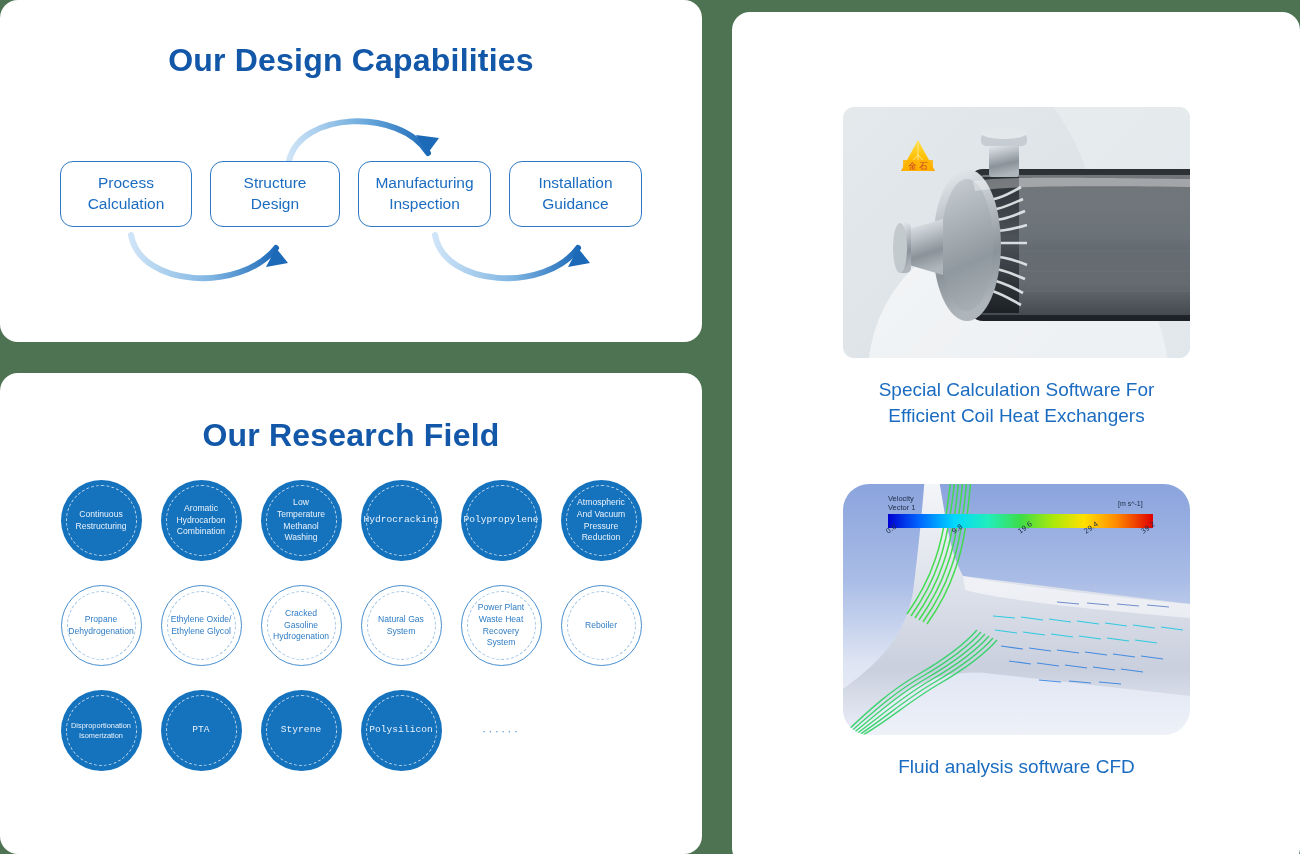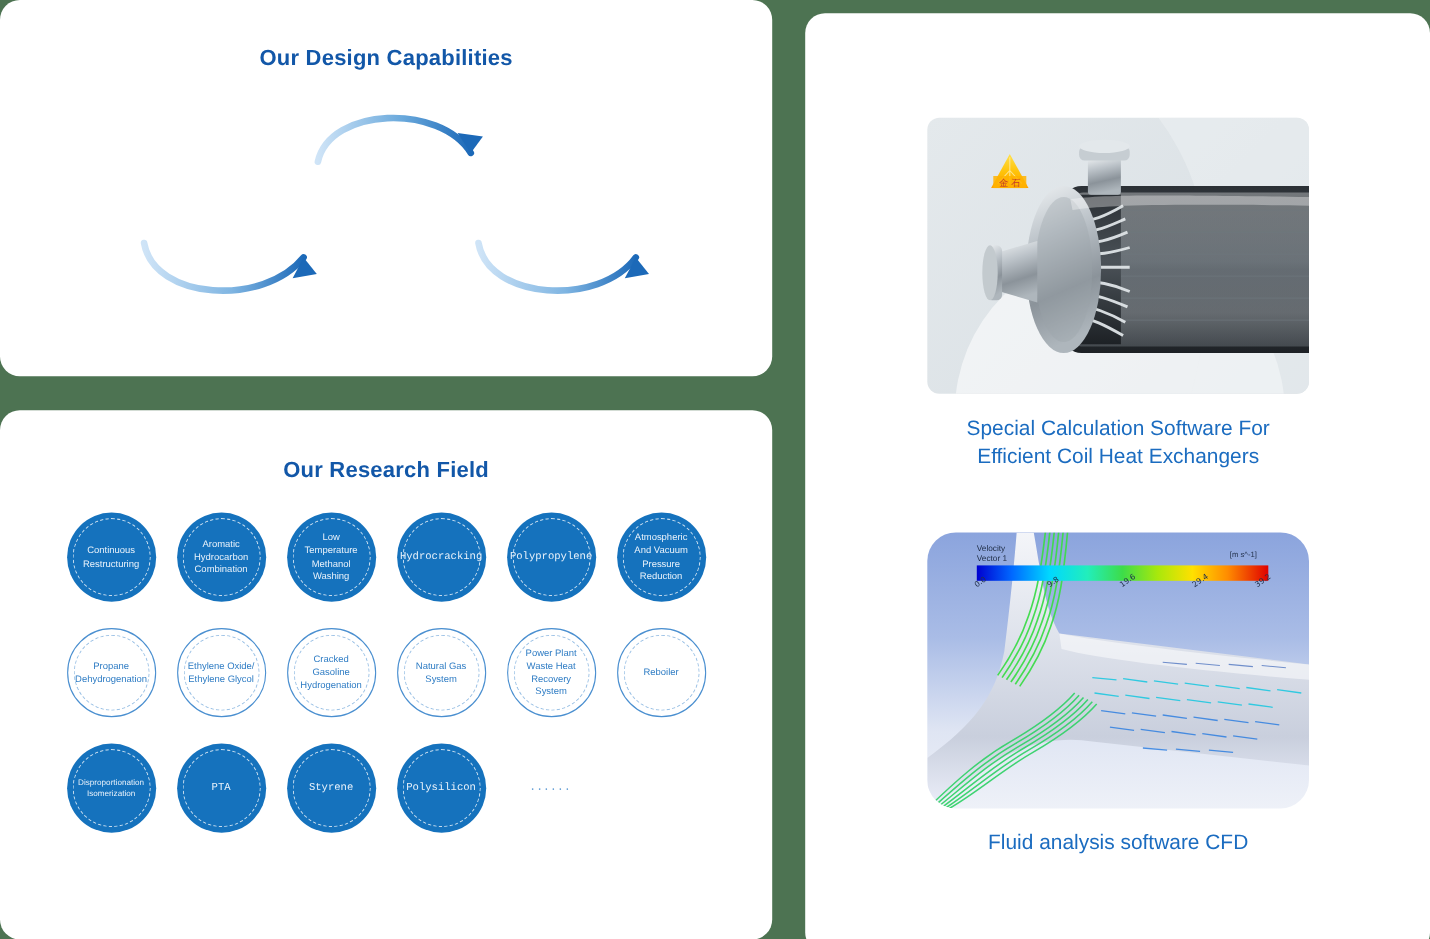--- a/index.html
+++ b/index.html
@@ -23,21 +23,21 @@
   }
   #panel-capabilities { left: 0px;   top: 0px;   width: 702px; height: 342px; }
   #panel-research     { left: 0px;   top: 373px; width: 702px; height: 481px; }
   #panel-software     { left: 732px; top: 12px;   width: 568px; height: 854px; }
 
   
   .section-title {
     text-align: center;
     color: #1257a8;
     font-weight: bold;
-    font-size: 20px;
+    font-size: 32px;
     letter-spacing: 0.2px;
   }
   #capabilities-title { margin-top: 42px; }
   #research-title { margin-top: 44px; }
 
   
   #flow-wrap {
     position: relative;
     width: 702px;
     height: 200px;
@@ -204,20 +204,30 @@
       <path d="M 289 56 C 300 6 400 3 428 48" fill="none" stroke="url(#gradTop)" stroke-width="6" stroke-linecap="round"></path>
       <path d="M 428 48 L 416 30 L 439 33 Z" fill="#1c69b8"></path>
 
       <path d="M 131 130 C 140 182 240 188 276 143" fill="none" stroke="url(#gradBot)" stroke-width="6" stroke-linecap="round"></path>
       <path d="M 276 143 L 266 162 L 288 158 Z" fill="#1c69b8"></path>
 
       <path d="M 435 130 C 444 182 545 188 578 143" fill="none" stroke="url(#gradBot)" stroke-width="6" stroke-linecap="round"></path>
       <path d="M 578 143 L 568 162 L 590 158 Z" fill="#1c69b8"></path>
     </svg>
 
+    <div id="flow-boxes">
+      <div class="flow-box w1">Process
+Calculation</div>
+      <div class="flow-box w2">Structure
+Design</div>
+      <div class="flow-box w3">Manufacturing
+Inspection</div>
+      <div class="flow-box w4">Installation
+Guidance</div>
+    </div>
   </div>
 </div>
 
 <div class="panel" id="panel-research">
 
   <div class="section-title" id="research-title">Our Research Field</div>
 
   <div id="circle-grid">
 
     <div class="research-circle filled">

